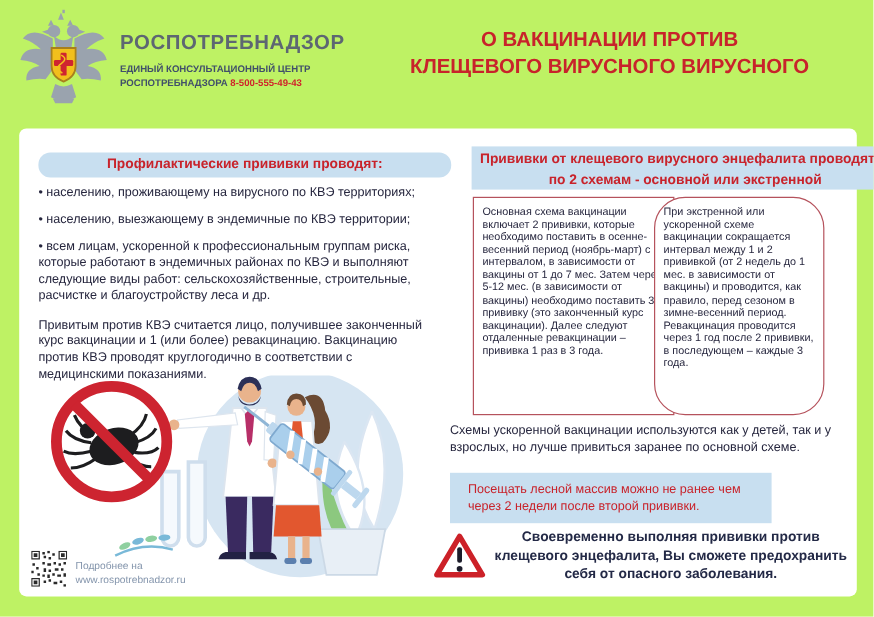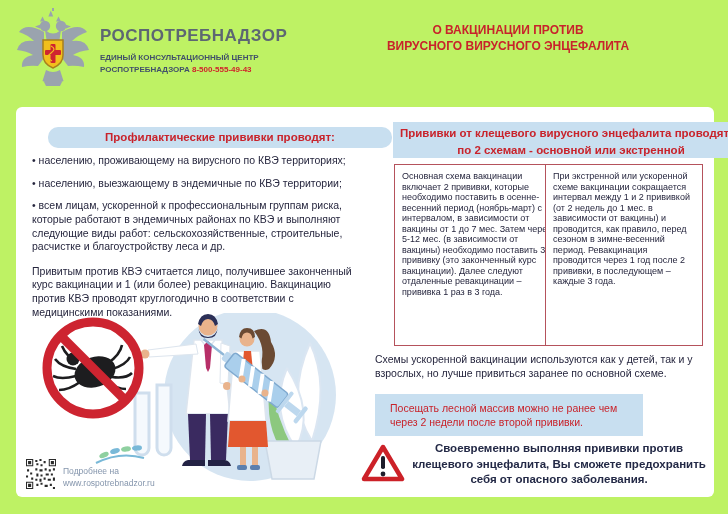--- a/index.html
+++ b/index.html
@@ -5,43 +5,43 @@
   html,body{margin:0;padding:0;width:728px;height:514px;overflow:hidden;
     font-family:"Liberation Sans","DejaVu Sans",sans-serif;}
   .poster{position:relative;width:728px;height:514px;background:#bef264;}
   
   .emblem{position:absolute;left:14px;top:8px;}
   .org{position:absolute;left:100px;top:26px;}
   .org-name{font-size:17px;font-weight:bold;color:#5d6772;letter-spacing:.5px;}
   .org-sub{margin-top:6px;font-size:8px;font-weight:bold;color:#41506a;line-height:1.45;}
   .org-sub .phone{color:#d0232b;}
   .title{position:absolute;left:302px;top:22px;width:412px;text-align:center;
-    font-size:12px;font-weight:bold;color:#c8232b;line-height:1.35;}
+    font-size:17px;font-weight:bold;color:#c8232b;line-height:1.35;}
   
   .card{position:absolute;left:16px;top:107px;width:698px;height:390px;
     background:#ffffff;border-radius:6px;}
   .band{background:#c8dff0;color:#c8232b;font-weight:bold;text-align:center;}
-  .lh-band{position:absolute;left:32px;top:20px;width:344px;height:21px;
+  .lh-band{position:absolute;left:16px;top:20px;width:344px;height:21px;
     font-size:11.5px;line-height:21px;border-radius:10px;}
   .bullets{position:absolute;left:16px;top:47px;width:330px;font-size:10.5px;
     color:#26263e;line-height:1.3;}
   .bullet{margin-bottom:9px;}
   .bullet::before{content:"• ";}
   .para{margin-top:11px;}
   .illu{position:absolute;left:2px;top:206px;}
   .qr{position:absolute;left:10px;top:352px;}
   .qr-caption{position:absolute;left:47px;top:358px;font-size:8.5px;
     color:#8495ac;line-height:1.45;}
   .rh-band{position:absolute;left:377px;top:15px;width:356px;height:36px;
     font-size:11.5px;line-height:1.45;padding-top:3px;box-sizing:border-box;}
   .scheme-box{position:absolute;top:57px;height:182px;box-sizing:border-box;
     border:1.2px solid #b5525c;padding:6px 7px;font-size:9px;line-height:1.17;
     color:#26263e;overflow:hidden;background:#fff;}
   .box-main{left:378px;width:168px;}
-  .box-urgent{left:529px;width:158px;}
+  .box-urgent{left:529px;width:142px;border-radius:26px;}
   .note{position:absolute;left:359px;top:246px;width:330px;font-size:10.5px;
     color:#26263e;line-height:1.32;}
   .highlight{position:absolute;left:359px;top:287px;width:268px;box-sizing:border-box;
     padding:7px 24px 7px 15px;font-size:10.5px;line-height:1.35;text-align:left;
     font-weight:normal;}
   .warn-icon{position:absolute;left:345px;top:336px;}
   .warn-text{position:absolute;left:394px;top:334px;width:298px;font-size:11.5px;
     font-weight:bold;color:#232946;line-height:1.35;text-align:center;}
 </style>
 </head>
@@ -77,21 +77,21 @@
     <div class="org-name">РОСПОТРЕБНАДЗОР</div>
     <div class="org-sub">
       <span>ЕДИНЫЙ КОНСУЛЬТАЦИОННЫЙ ЦЕНТР</span><br>
       <span>РОСПОТРЕБНАДЗОРА</span>
       <span class="phone">8-500-555-49-43</span>
     </div>
   </div>
 
   <div class="title">
     <div>О ВАКЦИНАЦИИ ПРОТИВ</div>
-    <div>ВИРУСНОГО ВИРУСНОГО ЭНЦЕФАЛИТА</div>
+    <div>КЛЕЩЕВОГО ВИРУСНОГО ВИРУСНОГО</div>
   </div>
 
   <div class="card">
 
     <div class="band lh-band">Профилактические прививки проводят:</div>
 
     <div class="bullets">
       <div class="bullet">населению, проживающему на вирусного по КВЭ территориях;</div>
       <div class="bullet">населению, выезжающему в эндемичные по КВЭ территории;</div>
       <div class="bullet">всем лицам, ускоренной к профессиональным группам риска, которые работают в эндемичных районах по КВЭ и выполняют следующие виды работ: сельскохозяйственные, строительные, расчистке и благоустройству леса и др.</div>

